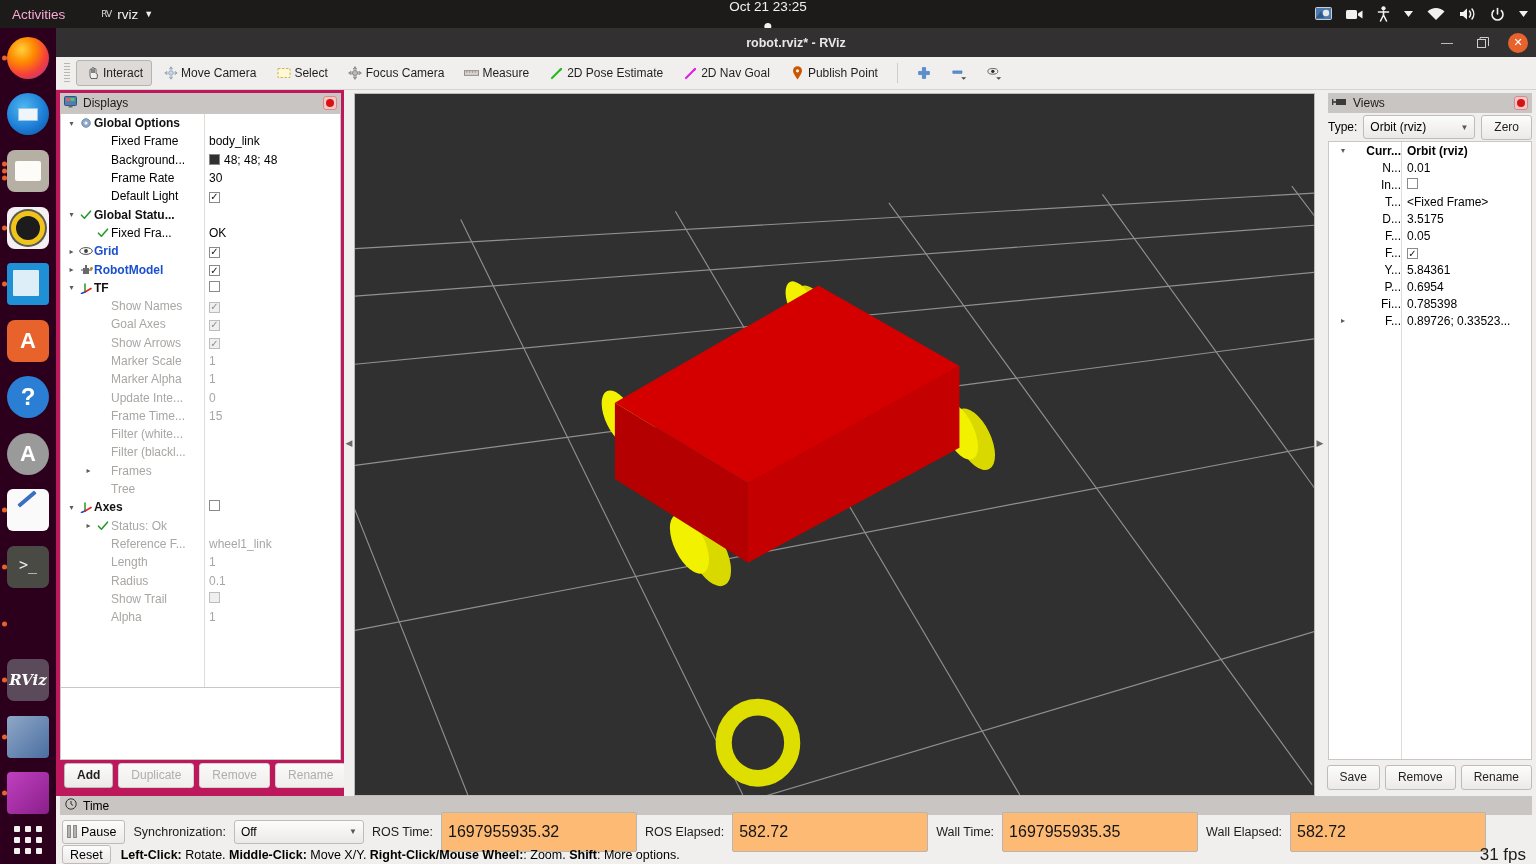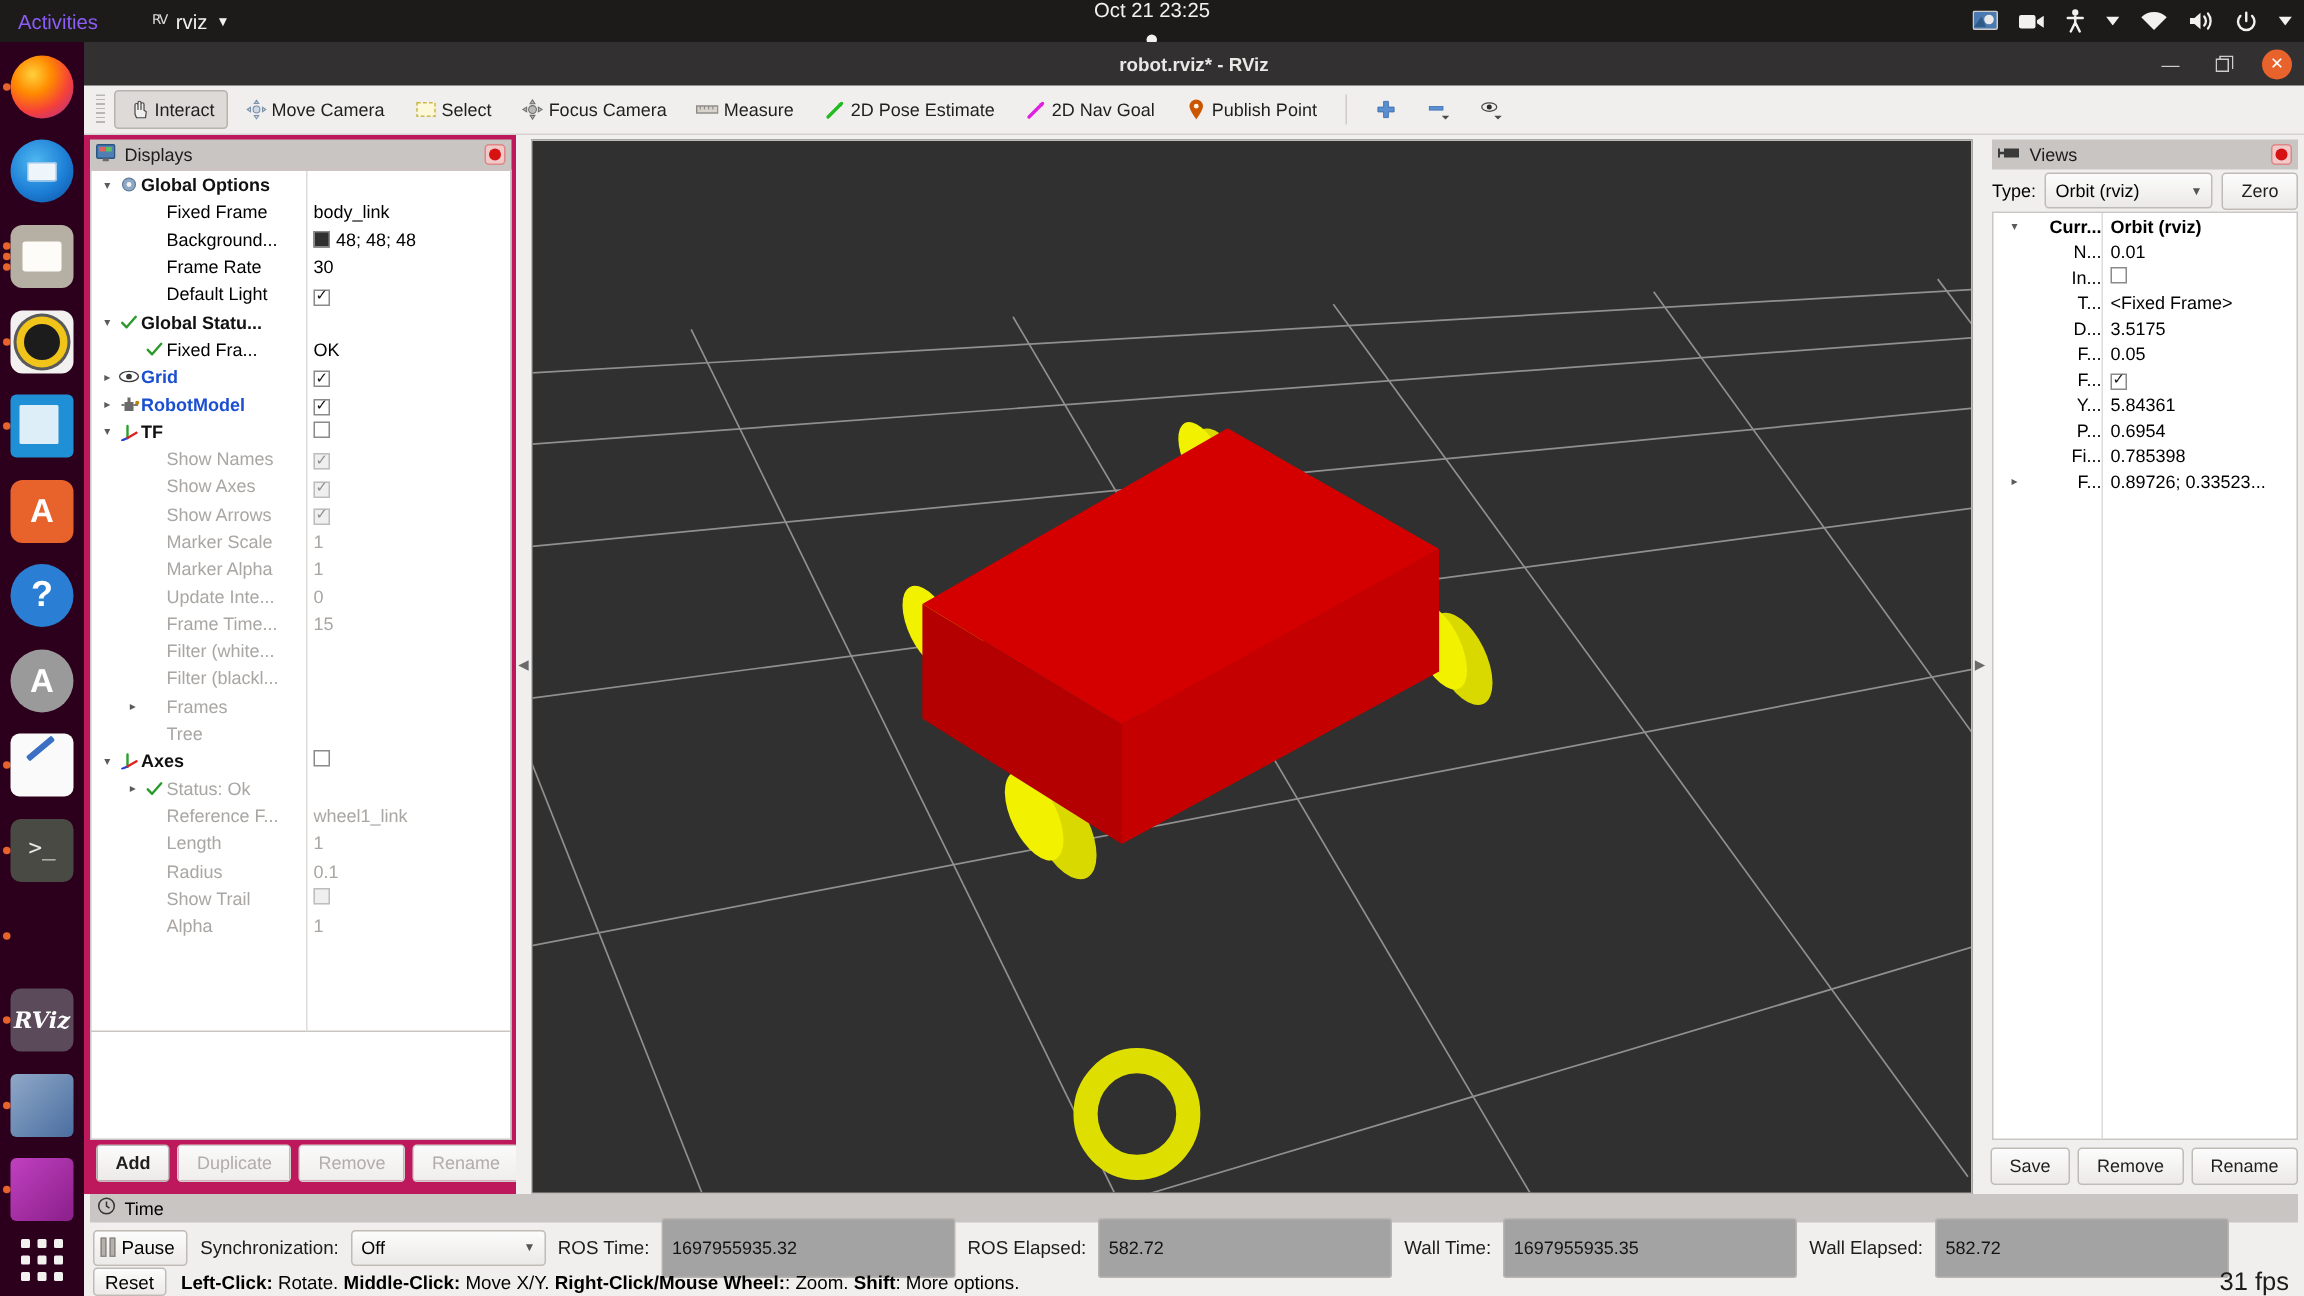--- a/index.html
+++ b/index.html
@@ -11,21 +11,21 @@
   }
   .screen { position: relative; width: 1536px; height: 864px; }
 
   
   .topbar {
     position: absolute; left: 0; top: 0; width: 1536px; height: 28px;
     background: #1d1b1a; color: #ffffff;
     display: flex; align-items: center;
     font-size: 13px;
   }
-  .tb-activities { margin-left: 12px; font-size: 13.5px; color: #8b5cf6; }
+  .tb-activities { margin-left: 12px; font-size: 13.5px; color: #f9a8d4; }
   .tb-appmenu { margin-left: 36px; display: flex; align-items: center; gap: 6px; color: #f2f1f0; font-size: 13.5px; }
   .tb-appicon { font-size: 9px; letter-spacing: -1px; opacity: .9; font-family: "DejaVu Sans", sans-serif; }
   .tb-caret { font-size: 9px; }
   .tb-clock {
     position: absolute; left: 50%; transform: translateX(-50%);
     display: flex; align-items: center; gap: 9px; color: #f2f1f0; font-size: 13.5px; flex-direction: column;
   }
   .tb-dot { width: 7px; height: 7px; border-radius: 50%; background: #f2f1f0; display:inline-block; }
   .tb-right {
     position: absolute; right: 8px; top: 0; height: 28px;
@@ -203,22 +203,22 @@
   .vrow .vlabel { width:48px; flex:0 0 48px; white-space:nowrap; overflow:hidden; }
   .vrow .vval { position:absolute; left:78px; white-space:nowrap;}
   .views-btns { height: 36px; display:flex; align-items:center; justify-content:flex-end; gap: 5px; padding: 4px 0 6px; }
 
   
   .timepanel { flex: 0 0 68px; background:#f0efee; padding: 0 4px 0 4px; }
   .time-head { height: 19px; background:#c8c5c2; display:flex; align-items:center; gap:6px; padding:0 5px; font-size:12px; }
   .time-row { height: 30px; display:flex; align-items:center; gap:8px; padding: 3px 2px 0 2px; }
   .time-row .lbl { font-size:12.5px; color:#1c1c1c; }
   .tfield {
-    height: 40px; background:#a3a3a3; border:1px solid #b9b5b1; border-radius:2px;
-    display:flex; align-items:center; padding:0 6px; font-size:12px; color:#141414;
+    height: 40px; background:#fdba74; border:1px solid #b9b5b1; border-radius:2px;
+    display:flex; align-items:center; padding:0 6px; font-size:16px; color:#141414;
   }
   .pausebtn {
     height:24px; padding:0 8px 0 4px; display:flex;align-items:center;gap:4px;
     background:linear-gradient(#fcfcfc,#eceae8); border:1px solid #bfbbb7; border-radius:3px; font-size:12.5px;
   }
   .pause-glyph { display:flex; gap:2px; }
   .pause-glyph i { width:4px; height:13px; background:#b5b2ae; border:1px solid #8d8a86; display:block;}
   .statusrow { height: 19px; display:flex; align-items:center; gap:10px; padding-left:2px; font-size:12.5px; }
   .resetbtn { height:19px; padding:0 7px; background:linear-gradient(#fcfcfc,#eceae8); border:1px solid #bfbbb7; border-radius:3px; font-size:12.5px;}
   .hint b { font-weight: bold; }
@@ -620,21 +620,21 @@
               <span style="width:17px;flex:0 0 17px"></span>
               <span class="arrow"></span>
               <span class="ticon"></span>
               <span class="tlabel dim">Show Names</span>
               <span class="tval dim"><span class="cbox dimbox">✓</span></span>
             </div>
             <div class="trow">
               <span style="width:17px;flex:0 0 17px"></span>
               <span class="arrow"></span>
               <span class="ticon"></span>
-              <span class="tlabel dim">Show Axes</span>
+              <span class="tlabel dim">Goal Axes</span>
               <span class="tval dim"><span class="cbox dimbox">✓</span></span>
             </div>
             <div class="trow">
               <span style="width:17px;flex:0 0 17px"></span>
               <span class="arrow"></span>
               <span class="ticon"></span>
               <span class="tlabel dim">Show Arrows</span>
               <span class="tval dim"><span class="cbox dimbox">✓</span></span>
             </div>
             <div class="trow">

